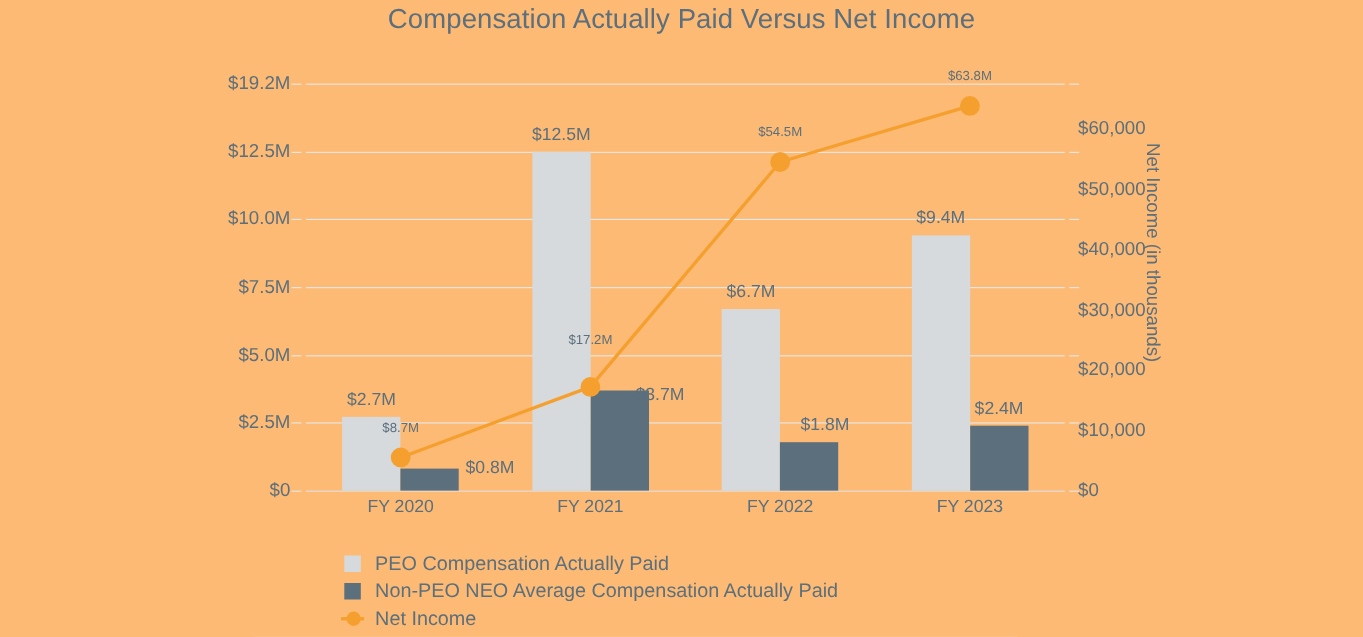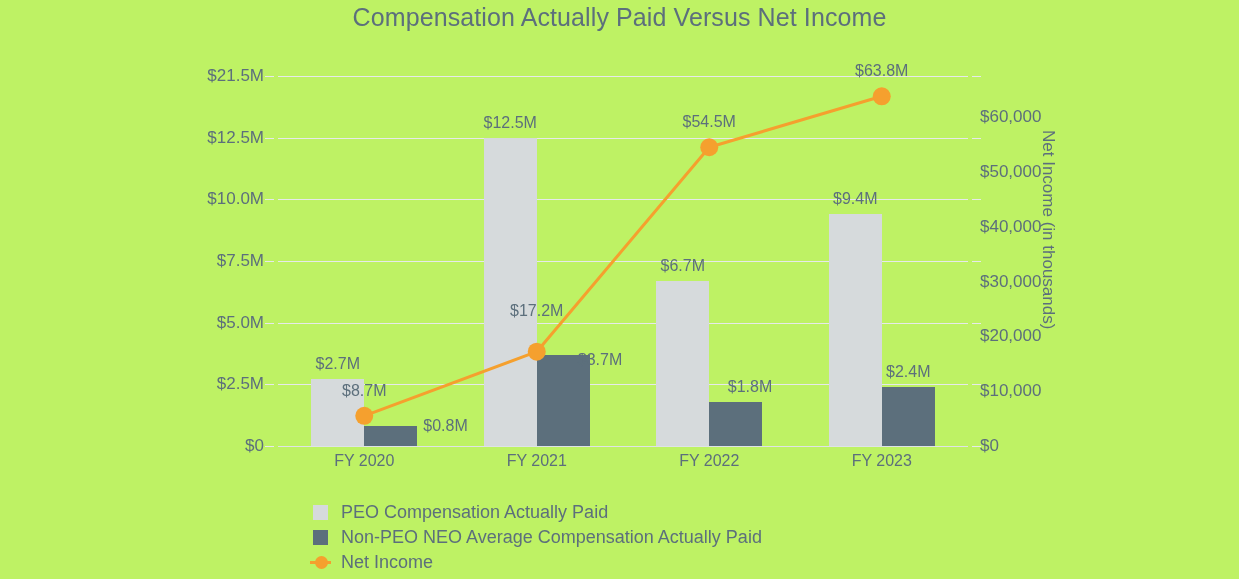--- a/index.html
+++ b/index.html
@@ -8,21 +8,21 @@
     background: #ffffff;
   }
   body {
     font-family: "Liberation Sans", sans-serif;
     -webkit-font-smoothing: antialiased;
   }
   #chart-root {
     position: relative;
     width: 1239px;
     height: 579px;
-    background: #bef264;
+    background: #fdba74;
     overflow: hidden;
     color: #5c6f7c;
   }
 
   
   .chart-title {
     position: absolute;
     left: 0;
     top: 3px;
     width: 1239px;
@@ -120,21 +120,21 @@
     position: absolute;
     left: 0;
     top: 0;
     width: 690px;
     height: 370px;
     overflow: visible;
     pointer-events: none;
   }
   .line-value {
     position: absolute;
-    font-size: 16px;
+    font-size: 12px;
     color: #5c6f7c;
     white-space: nowrap;
     text-align: center;
   }
 
   
   .legend {
     position: absolute;
     left: 282px;
     top: 500px;
@@ -189,21 +189,21 @@
 
   <div class="chart-title">Compensation Actually Paid Versus Net Income</div>
 
   <div id="y-left-labels">
       <div class="axis-label y-left-label" style="top: 436px;">$0</div>
       <div class="axis-label y-left-label" style="top: 374.333px;">$2.5M</div>
       <div class="axis-label y-left-label" style="top: 312.667px;">$5.0M</div>
       <div class="axis-label y-left-label" style="top: 251px;">$7.5M</div>
       <div class="axis-label y-left-label" style="top: 189.333px;">$10.0M</div>
       <div class="axis-label y-left-label" style="top: 127.667px;">$12.5M</div>
-      <div class="axis-label y-left-label" style="top: 66px;">$21.5M</div>
+      <div class="axis-label y-left-label" style="top: 66px;">$19.2M</div>
     </div>
 
   <div id="y-right-labels">
       <div class="axis-label y-right-label" style="top: 436px;">$0</div>
       <div class="axis-label y-right-label" style="top: 381.185px;">$10,000</div>
       <div class="axis-label y-right-label" style="top: 326.37px;">$20,000</div>
       <div class="axis-label y-right-label" style="top: 271.556px;">$30,000</div>
       <div class="axis-label y-right-label" style="top: 216.741px;">$40,000</div>
       <div class="axis-label y-right-label" style="top: 161.926px;">$50,000</div>
       <div class="axis-label y-right-label" style="top: 107.111px;">$60,000</div>

